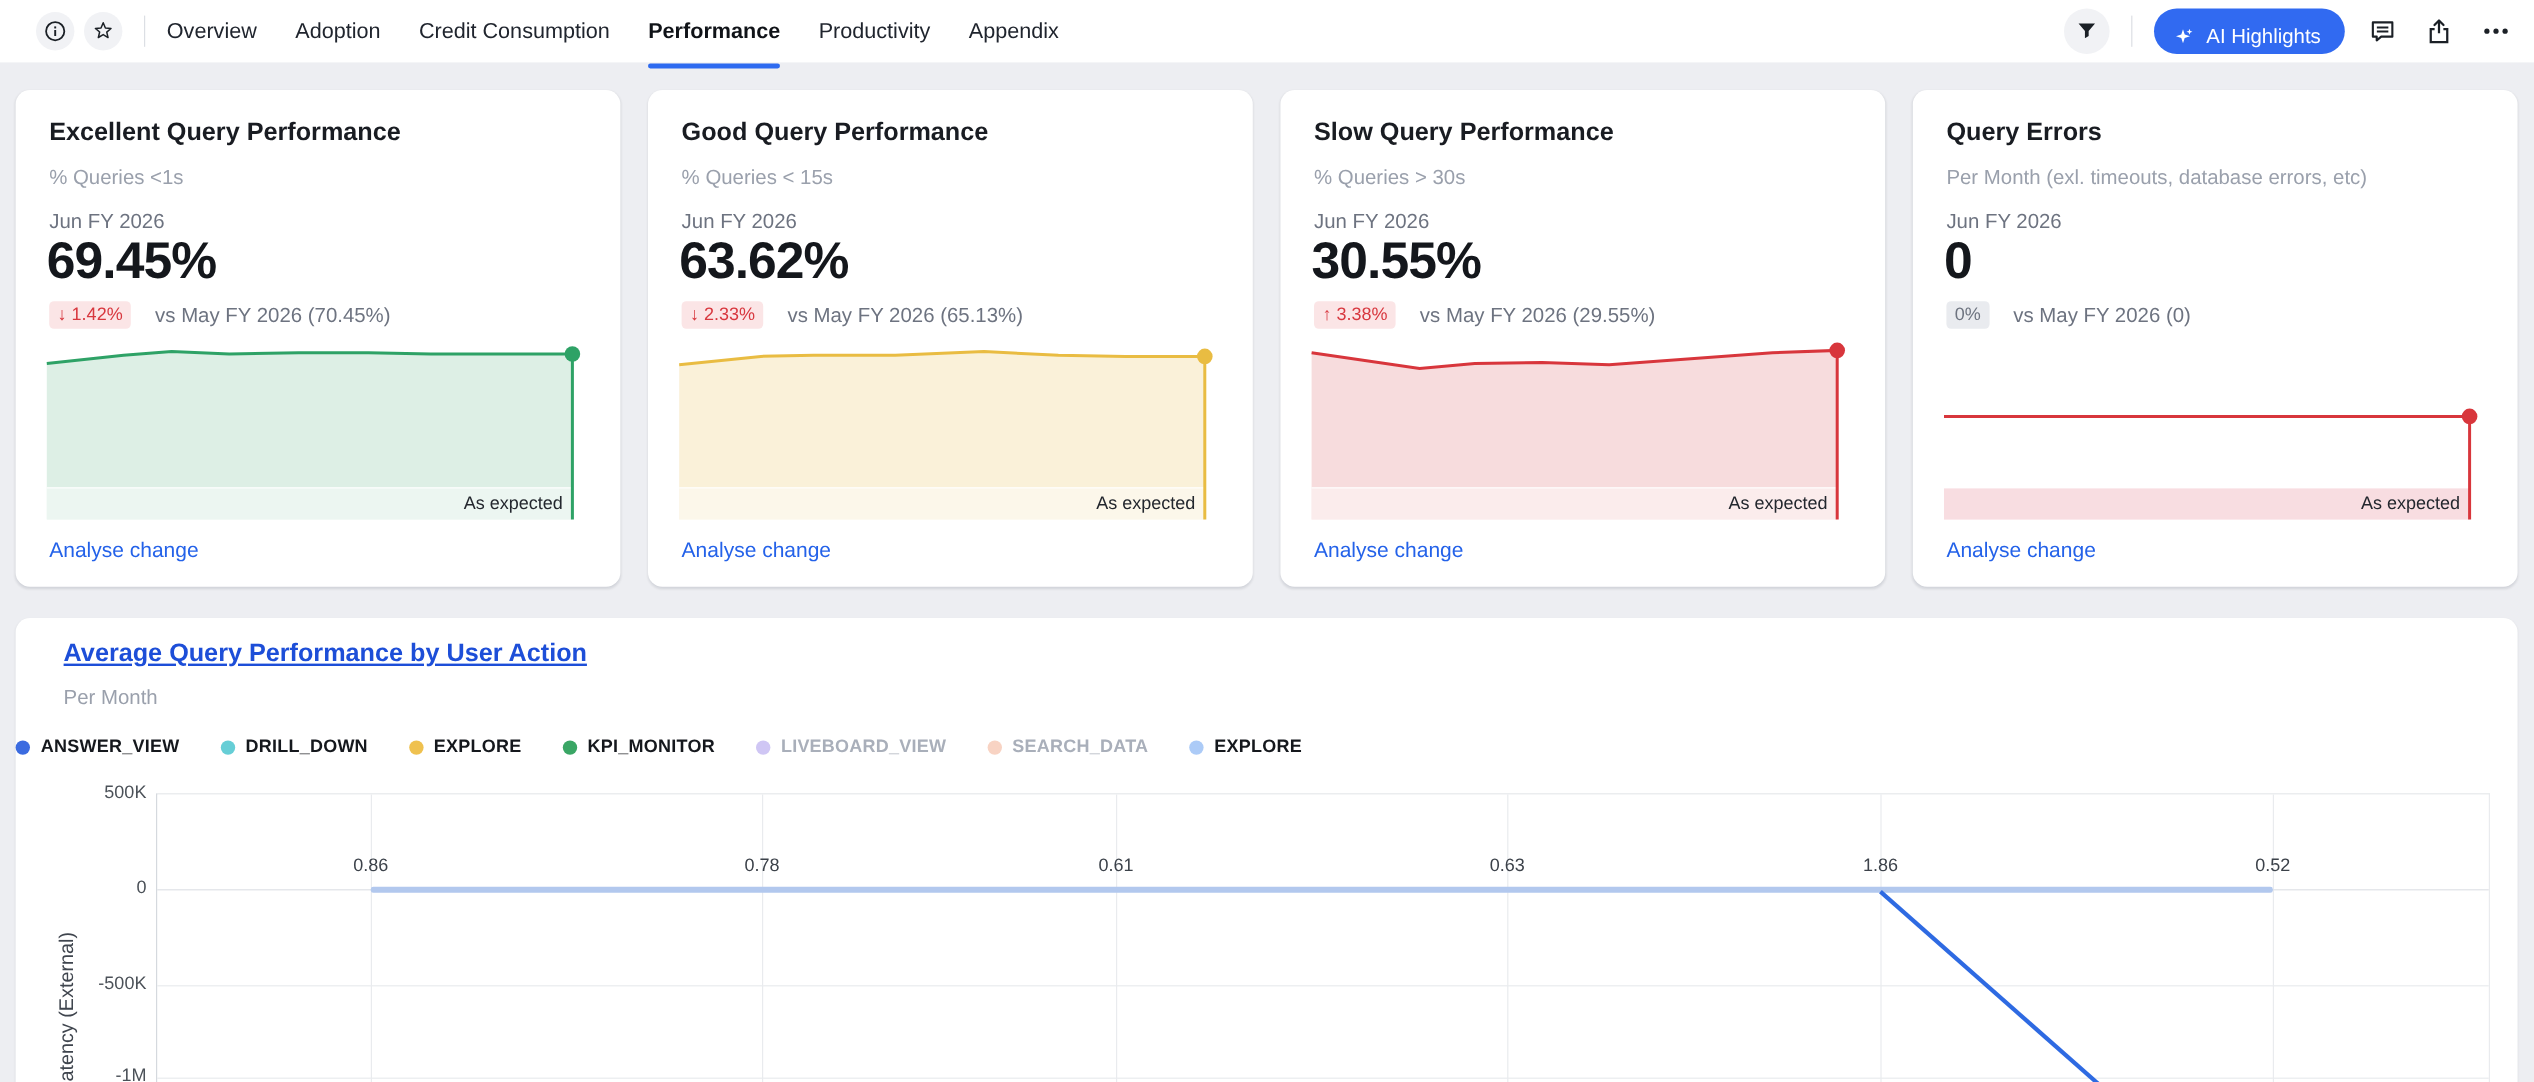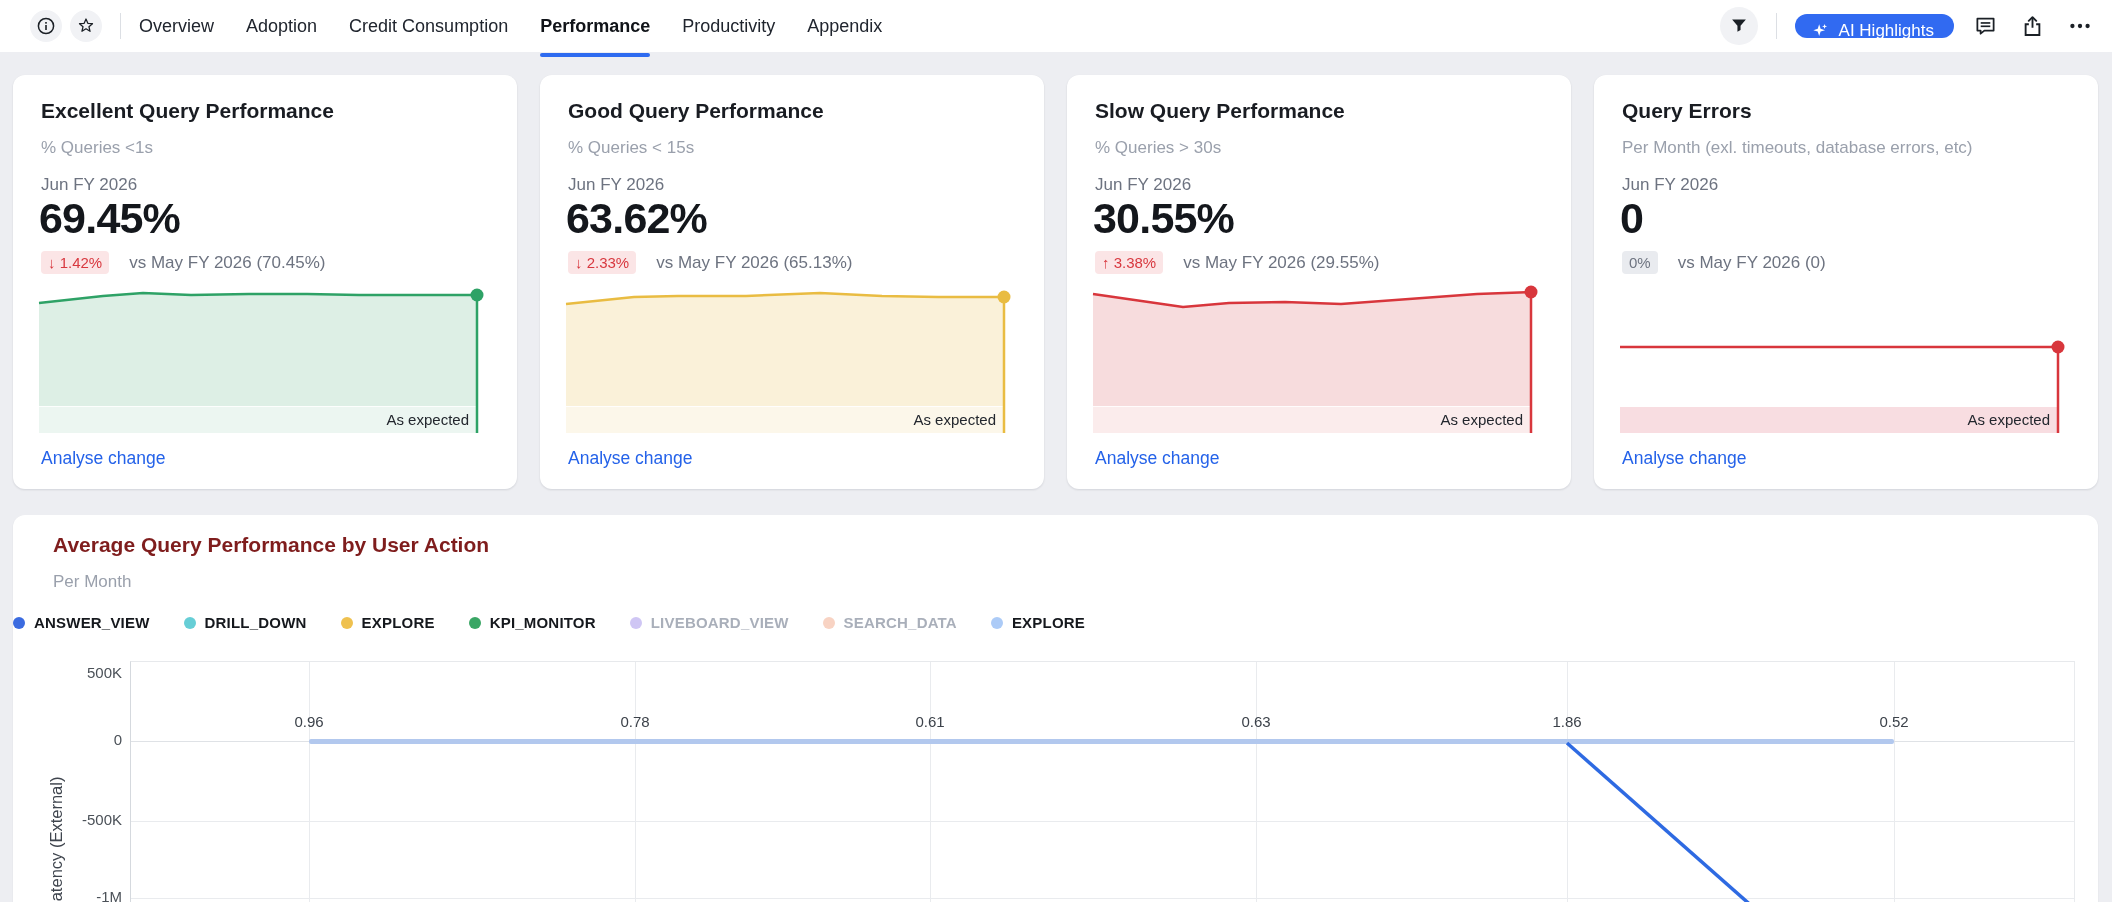--- a/index.html
+++ b/index.html
@@ -14,21 +14,21 @@
   .icn-circle{width:32px;height:32px;border-radius:50%;background:#f1f2f5;border:none;display:flex;
        align-items:center;justify-content:center;cursor:pointer;padding:0;}
   .icn-circle.lg{width:38px;height:38px;}
   .ml14{margin-left:14px;} .ml8{margin-left:8px;}
   .vdiv{width:1px;height:26px;background:#dcdfe4;margin:0 18px;flex:none;}
   .tabs{display:flex;gap:32px;align-items:center;height:52px;}
   .tab{font-size:18px;color:#20252e;cursor:pointer;position:relative;height:69px;display:flex;align-items:center;white-space:nowrap;}
   .tab.active{font-weight:700;color:#101318;}
   .tab.active::after{content:"";position:absolute;left:0;right:0;bottom:4px;height:4px;border-radius:2px;background:#2e6bf0;}
   .hdr-right{display:flex;align-items:center;gap:16px;}
-  .ai-btn{height:24px;border:none;border-radius:19px;background:#316af1;color:#fff;font-size:17px;
+  .ai-btn{height:38px;border:none;border-radius:19px;background:#316af1;color:#fff;font-size:17px;
        font-weight:500;display:flex;align-items:center;gap:9px;padding:10px 20px 0 15px;cursor:pointer;
        font-family:"Liberation Sans",sans-serif;}
   .flat-btn{background:none;border:none;padding:3px;cursor:pointer;display:flex;align-items:center;}
 
   
   .kpi-row{position:absolute;left:13px;top:75px;width:2085px;display:flex;gap:23px;}
   .kpi-card{position:relative;flex:1;height:414px;background:#fff;border-radius:12px;
        box-shadow:0 1px 2px rgba(16,24,40,.07),0 1px 3px rgba(16,24,40,.05);}
   .kc-title{position:absolute;top:24px;left:28px;font-size:21px;font-weight:600;color:#191c22;white-space:nowrap;}
   .kc-sub{position:absolute;top:63px;left:28px;font-size:17px;color:#9aa0ac;white-space:nowrap;}
@@ -40,21 +40,21 @@
   .kc-chart{position:absolute;left:26px;top:208px;width:452px;height:150px;}
   .kc-chart svg{position:absolute;left:0;top:0;width:452px;height:150px;overflow:visible;}
   .kc-band{position:absolute;left:0;right:14px;bottom:0;height:26px;border-top:1px solid rgba(255,255,255,.85);}
   .kc-band.solid{border-top:none;}
   .kc-band-label{position:absolute;right:22px;bottom:5px;font-size:15px;color:#23272e;}
   .kc-link{position:absolute;left:28px;top:373px;font-size:17.5px;color:#2462e9;cursor:pointer;white-space:nowrap;}
 
   
   .main-card{position:absolute;left:13px;top:515px;width:2085px;height:500px;background:#fff;
        border-radius:12px 12px 0 0;box-shadow:0 1px 2px rgba(16,24,40,.07);}
-  .mc-title{position:absolute;left:40px;top:18px;font-size:21px;font-weight:600;color:#7f1d1d;}
+  .mc-title{position:absolute;left:40px;top:18px;font-size:21px;font-weight:600;color:#1d4ed8;text-decoration:underline;}
   .mc-sub{position:absolute;left:40px;top:57px;font-size:17px;color:#9aa0ac;}
   .legend{position:absolute;left:0;right:0;top:99px;display:flex;justify-content:flex-start;gap:34px;}
   .lg-item{display:flex;align-items:center;gap:9px;font-size:15px;font-weight:700;color:#15181d;
        letter-spacing:.2px;cursor:pointer;white-space:nowrap;}
   .lg-item.muted{color:#a9afba;}
   .lg-dot{width:12px;height:12px;border-radius:50%;flex:none;}
   .ytick{position:absolute;left:0;width:109px;text-align:right;font-size:15px;color:#4b5158;}
   .y-axis-label{position:absolute;left:34px;top:240px;height:205px;writing-mode:vertical-rl;
        transform:rotate(180deg);font-size:16.5px;color:#3f454e;white-space:nowrap;}
   .plot{position:absolute;left:117px;top:146px;width:1945px;height:360px;box-sizing:border-box;
@@ -253,21 +253,21 @@
       <div class="lg-item muted">
         <span class="lg-dot" style="background: rgb(248, 211, 195);"></span>
         <span>SEARCH_DATA</span>
       </div>
       <div class="lg-item">
         <span class="lg-dot" style="background: rgb(172, 203, 247);"></span>
         <span>EXPLORE</span>
       </div>
     </div>
 
-    <div class="ytick" style="top:137px;margin-top:12px;">500K</div>
+    <div class="ytick" style="top:137px;">500K</div>
     <div class="ytick" style="top:216px;">0</div>
     <div class="ytick" style="top:296px;">-500K</div>
     <div class="ytick" style="top:373px;">-1M</div>
 
     <div class="y-axis-label">Query Latency (External)</div>
 
     <div class="plot">
       <div>
         <div class="gl-v" style="left:178px;"></div>
         <div class="gl-v" style="left:504px;"></div>
@@ -279,21 +279,21 @@
         <div class="gl-h" style="top:236px;"></div>
         <div class="zero-line"></div>
       </div>
 
       <div class="blue-flat" style="background: rgb(178, 200, 238);"></div>
 
       <svg class="diag-svg" viewBox="0 0 1945 360">
         <line x1="1436" y1="81" x2="1657" y2="276" stroke-width="3.5" stroke="#2e6ae2"></line>
       </svg>
 
-      <div class="pt-label" style="left:178px;">0.96</div>
+      <div class="pt-label" style="left:178px;">0.86</div>
       <div class="pt-label" style="left:504px;">0.78</div>
       <div class="pt-label" style="left:799px;">0.61</div>
       <div class="pt-label" style="left:1125px;">0.63</div>
       <div class="pt-label" style="left:1436px;">1.86</div>
       <div class="pt-label" style="left:1763px;">0.52</div>
     </div>
   </section>
 
 </div>
 

